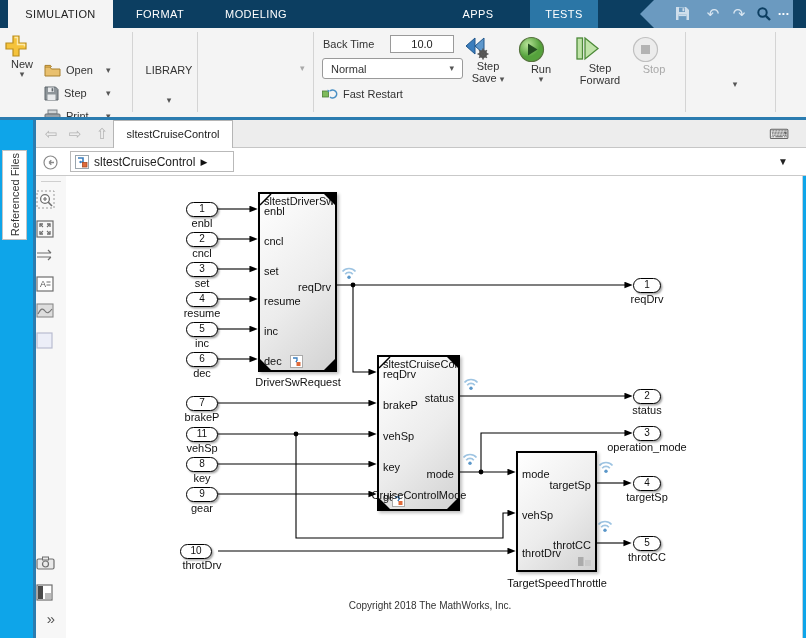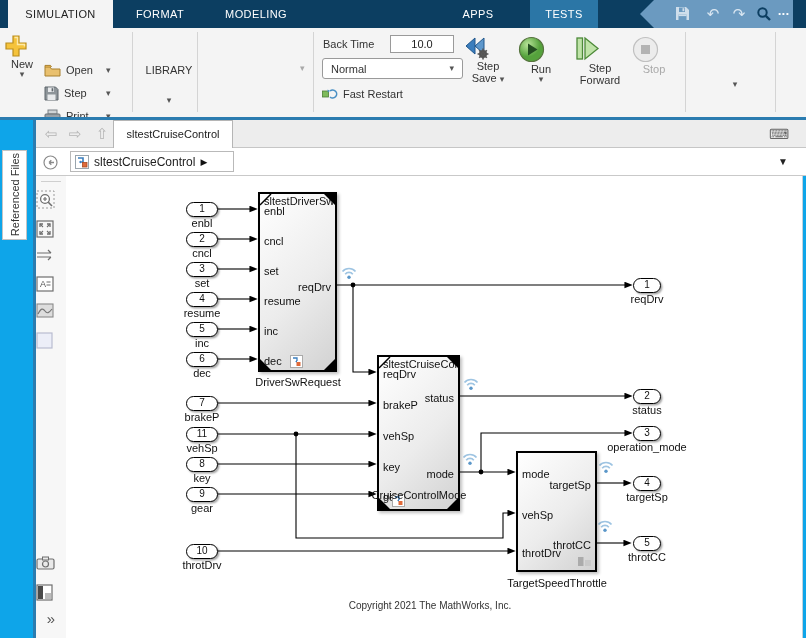--- a/index.html
+++ b/index.html
@@ -430,28 +430,28 @@
   <div class="oval" style="left:186px;top:352px;">6</div>
   <div class="portlab" style="left:147px;top:367px;">dec</div>
   <div class="oval" style="left:186px;top:396px;">7</div>
   <div class="portlab" style="left:147px;top:411px;">brakeP</div>
   <div class="oval" style="left:186px;top:427px;">11</div>
   <div class="portlab" style="left:147px;top:442px;">vehSp</div>
   <div class="oval" style="left:186px;top:457px;">8</div>
   <div class="portlab" style="left:147px;top:472px;">key</div>
   <div class="oval" style="left:186px;top:487px;">9</div>
   <div class="portlab" style="left:147px;top:502px;">gear</div>
-  <div class="oval" style="left:186px;top:544px;">10</div>
+  <div class="oval" style="left:180px;top:544px;">10</div>
   <div class="portlab" style="left:147px;top:559px;">throtDrv</div>
 
   <div class="oval out" style="left:633px;top:278px;">1</div>
   <div class="portlab" style="left:592px;top:293px;">reqDrv</div>
   <div class="oval out" style="left:633px;top:389px;">2</div>
   <div class="portlab" style="left:592px;top:404px;">status</div>
   <div class="oval out" style="left:633px;top:426px;">3</div>
   <div class="portlab" style="left:592px;top:441px;">operation_mode</div>
   <div class="oval out" style="left:633px;top:476px;">4</div>
   <div class="portlab" style="left:592px;top:491px;">targetSp</div>
   <div class="oval out" style="left:633px;top:536px;">5</div>
   <div class="portlab" style="left:592px;top:551px;">throtCC</div>
 
-  <div class="copyr">Copyright 2021 The MathWorks, Inc.</div>
+  <div class="copyr">Copyright 2018 The MathWorks, Inc.</div>
 </div>
 
 </body></html>

